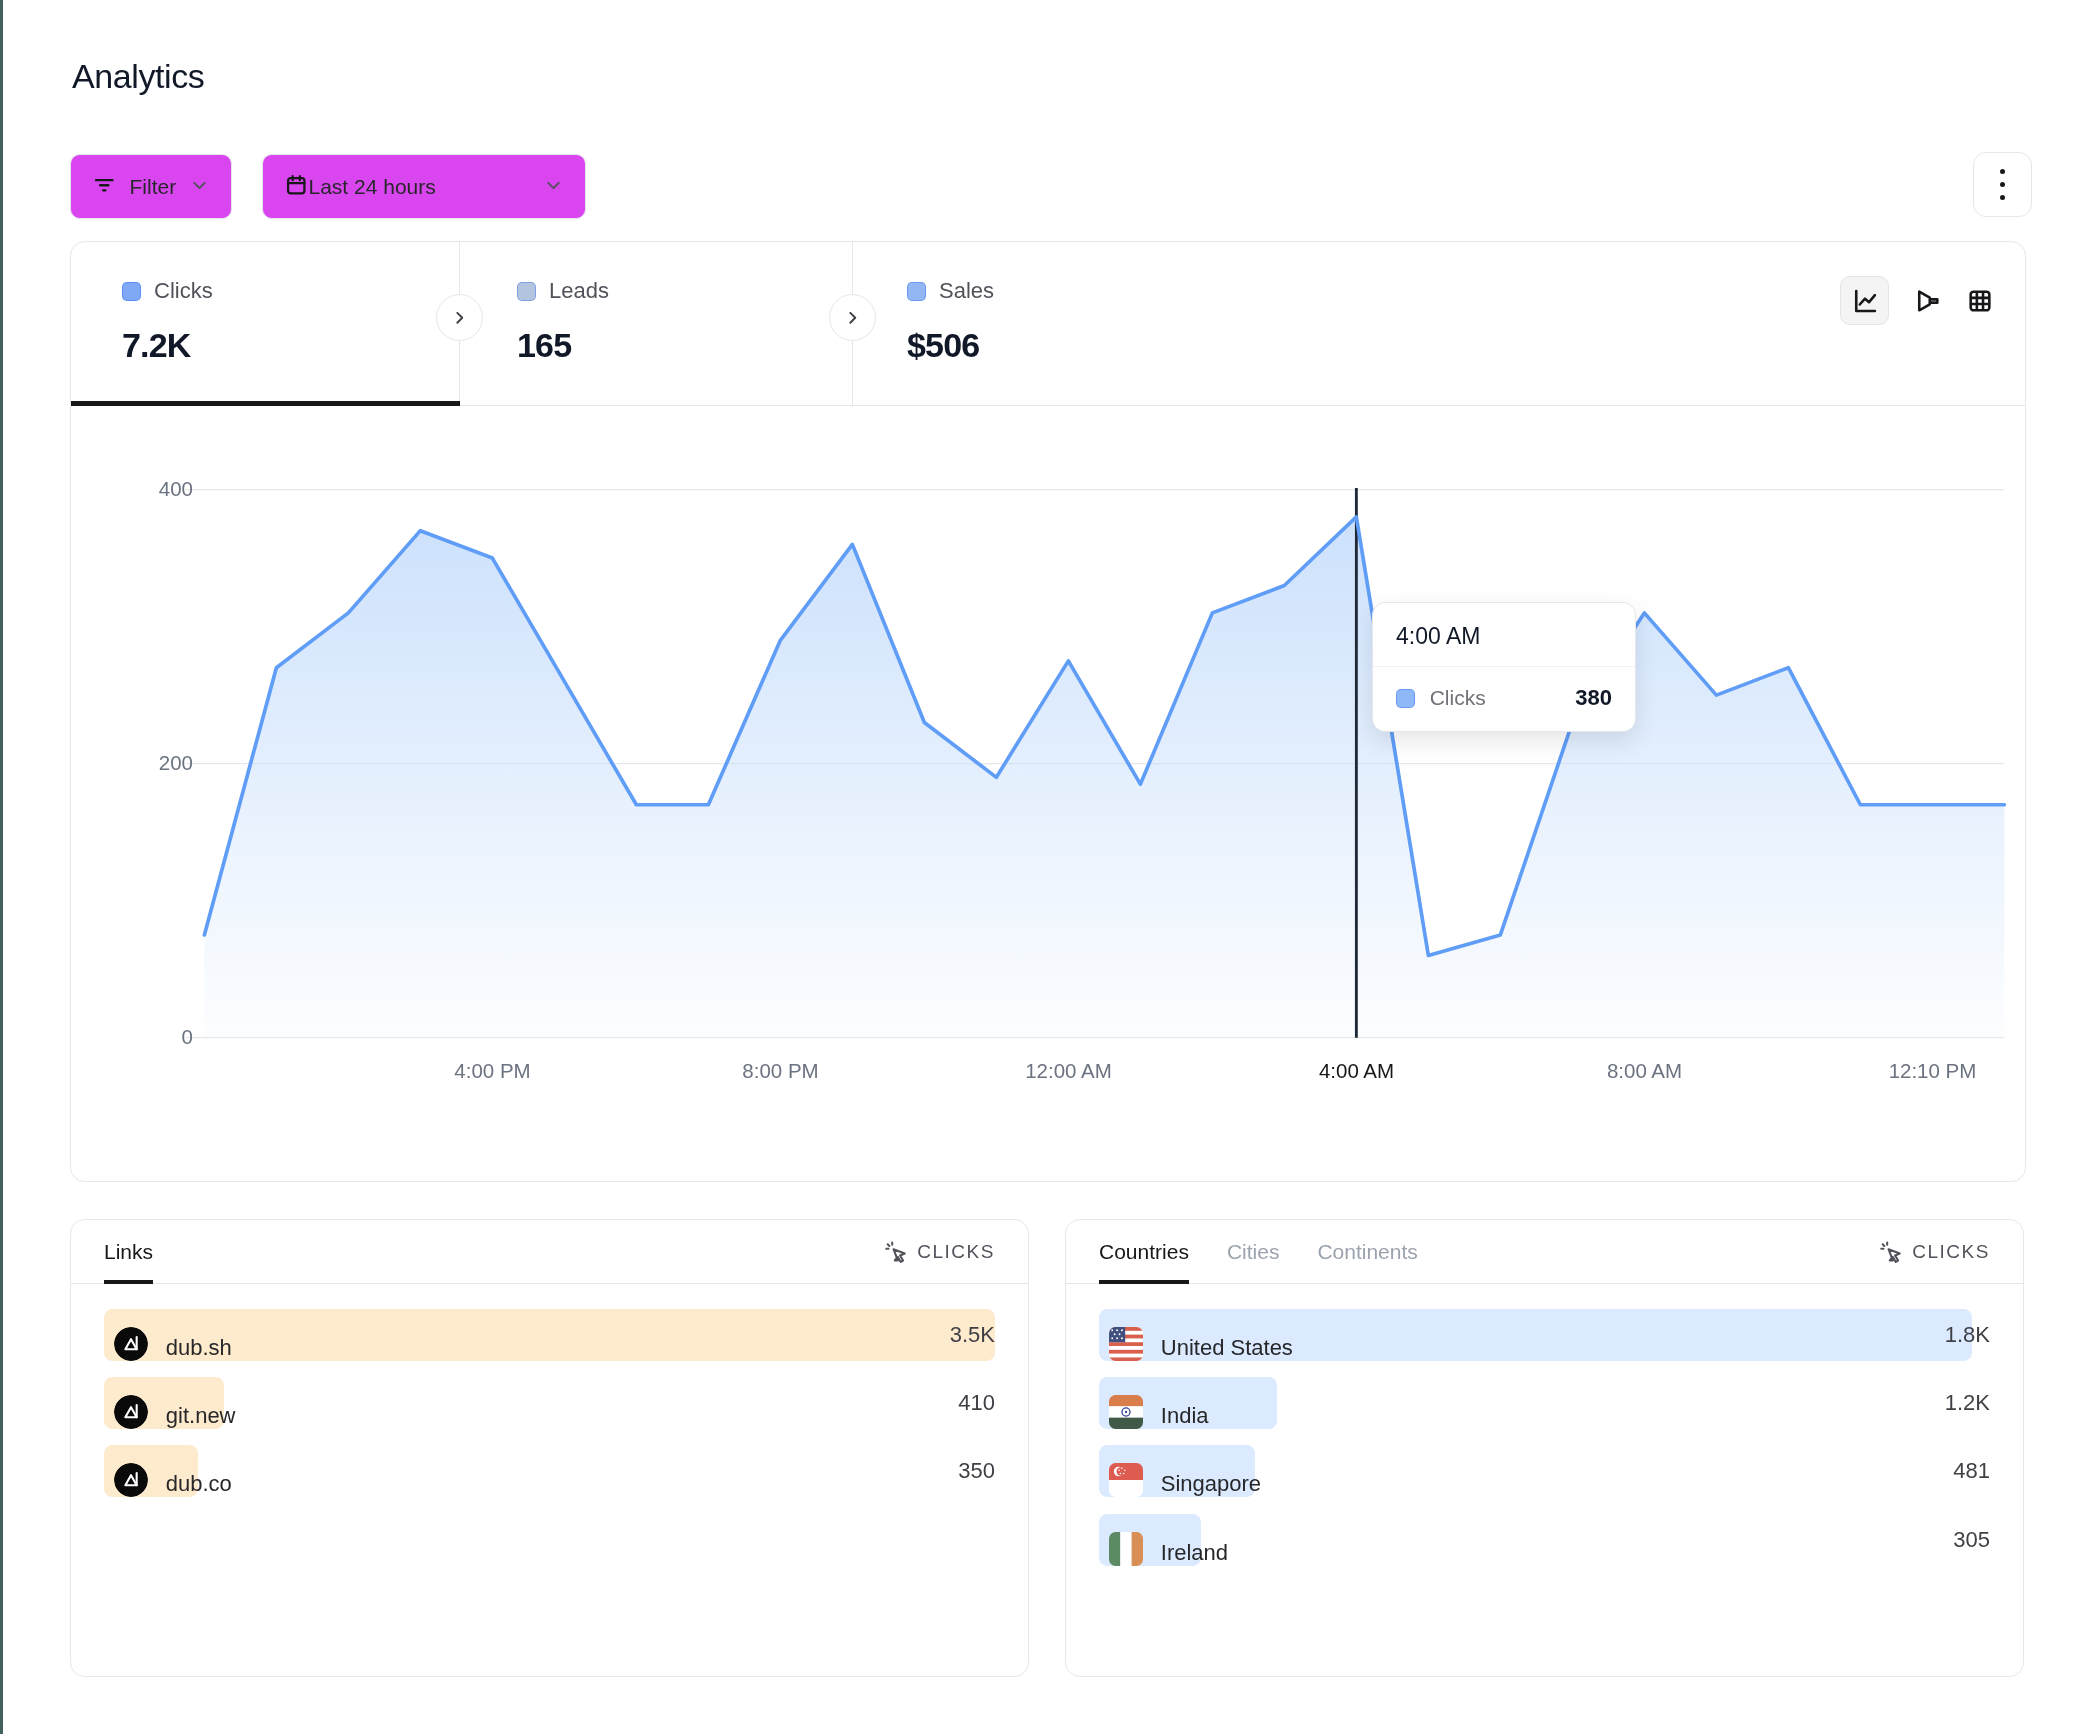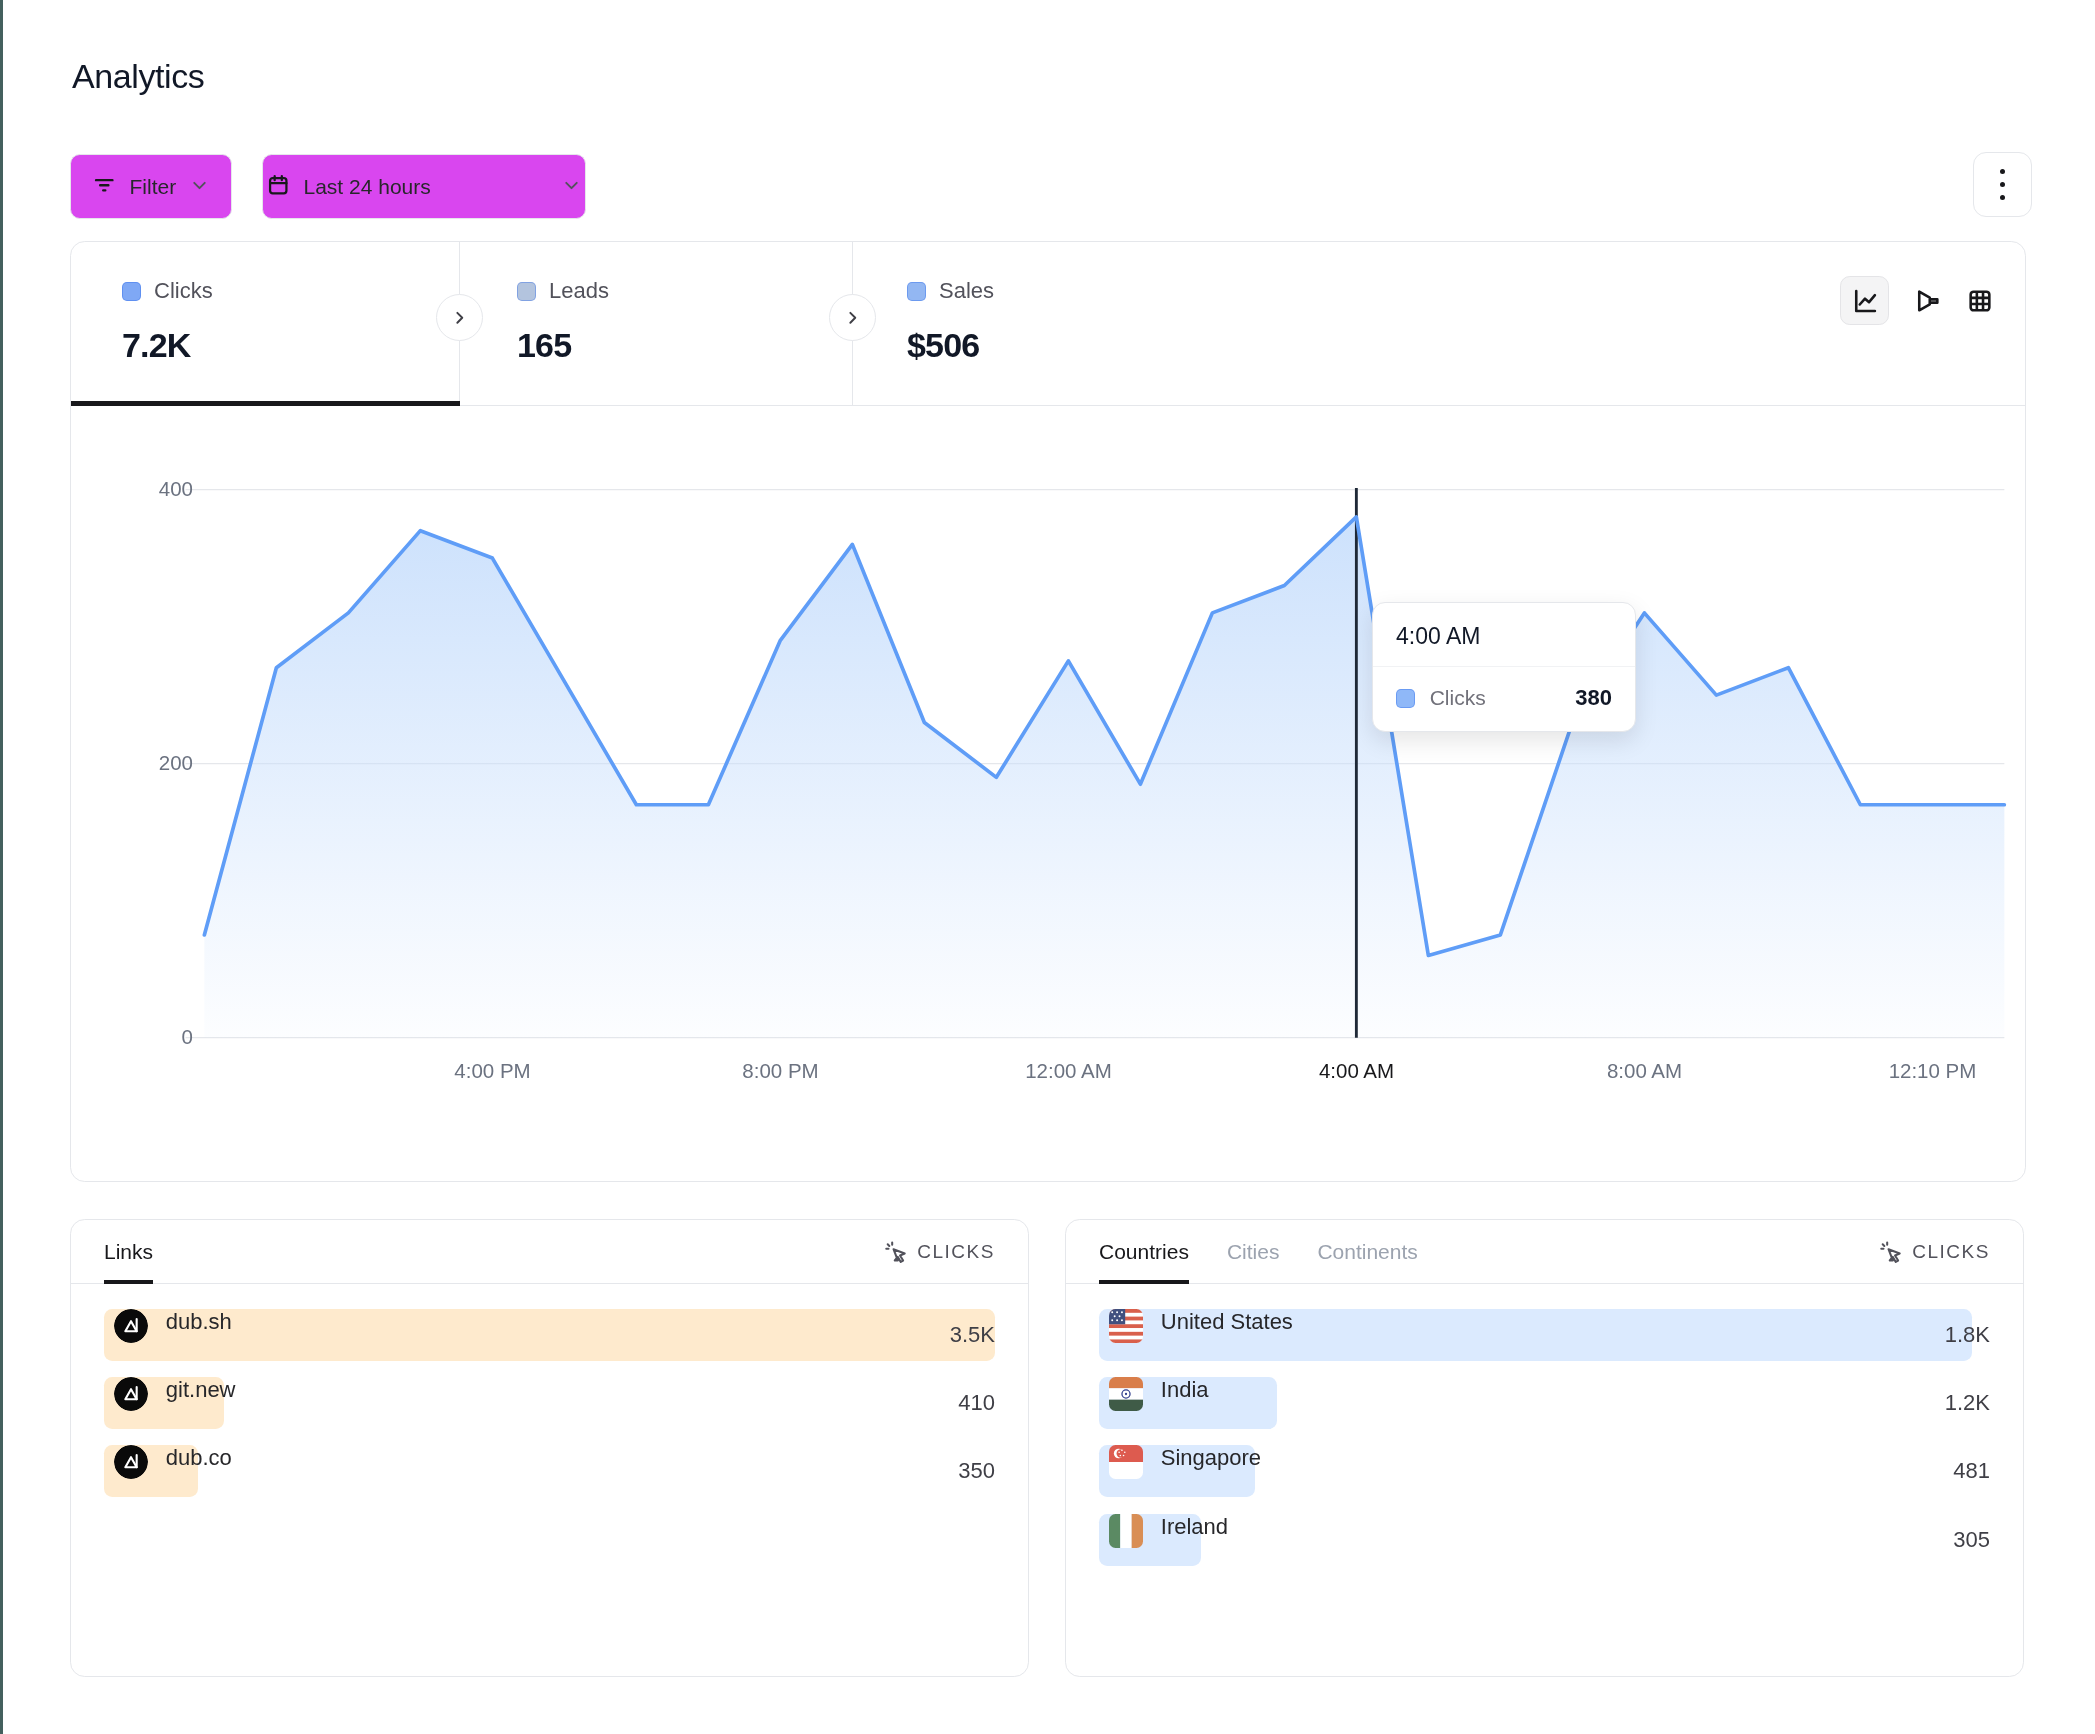--- a/index.html
+++ b/index.html
@@ -4,21 +4,21 @@
 <style>
   *{box-sizing:border-box}
   html,body{margin:0;padding:0}
   body{width:2096px;height:1735px;background:#ffffff;font-family:"Liberation Sans",sans-serif;position:relative;color:#18181b;-webkit-font-smoothing:antialiased}
   #edge{position:absolute;left:0;top:0;width:3.3px;height:1735px;background:#44605e}
 
   
   #page-title{position:absolute;left:72px;top:57px;font-size:34px;font-weight:400;color:#111827;letter-spacing:-0.4px}
   .btn{display:flex;align-items:center;background:#d946ef;border:1.2px solid #e5e7eb;border-radius:9.8px;cursor:pointer}
   #filter-btn{position:absolute;left:70px;top:154px;height:65px;padding:0 21px;gap:13px}
-  #date-btn{position:absolute;left:262px;top:154px;width:324px;height:65px;padding:0 3px;gap:13px}
+  #date-btn{position:absolute;left:262px;top:154px;width:324px;height:65px;padding:0 21px;}
   .btn-label{font-size:21px;color:#27272a}
   #date-btn .btn-label{flex:1}
   #menu-btn{position:absolute;left:1973px;top:152px;width:59px;height:65px;border:1.2px solid #e5e7eb;border-radius:13px;display:flex;align-items:center;justify-content:center;flex-direction:column;gap:7.4px;background:#fff;cursor:pointer}
   .dot{width:5.7px;height:5.7px;border-radius:50%;background:#18181b}
 
   
   #main-card{position:absolute;left:70px;top:241px;width:1956px;height:941px;border:1.2px solid #e5e7eb;border-radius:14.7px;background:#fff}
   #stats-row{position:relative;height:164px;border-bottom:1.2px solid #e5e7eb;display:flex}
   .stat{padding:36px 0 0 51px;position:relative;cursor:pointer}
   #stat-clicks{width:389px;border-right:1.2px solid #e5e7eb}
@@ -57,21 +57,21 @@
   #countries-panel{left:1065px}
   .panel-header{height:64px;display:flex;align-items:center;justify-content:space-between;padding:0 33px;border-bottom:1.2px solid #e5e7eb;position:relative}
   .tabs{display:flex;gap:38px;height:100%;align-items:center}
   .ptab{font-size:21px;color:#9ca3af;position:relative;height:100%;display:flex;align-items:center;cursor:pointer}
   .ptab.active{color:#18181b;font-weight:500}
   .ptab.active::after{content:"";position:absolute;left:0;bottom:-1.2px;height:4.1px;width:100%;background:#18181b}
   .metric{display:flex;align-items:center;gap:9.8px;font-size:19px;color:#52525b;letter-spacing:.08em;font-weight:500}
   .rows{padding:24.5px 33px 0}
   .row{position:relative;height:52px;margin-bottom:16.4px;cursor:pointer}
   .bar{position:absolute;left:0;top:0;height:52px;border-radius:8.2px}
-  .row-content{position:relative;display:flex;align-items:flex-start;height:52px;padding-left:9.8px;z-index:2}
+  .row-content{position:relative;display:flex;align-items:flex-end;height:52px;padding-left:9.8px;z-index:2}
   .row-label{margin-left:18px;font-size:22px;color:#27272a}
   .row-value{position:absolute;right:0;top:0;height:52px;display:flex;align-items:center;font-size:22px;color:#3f3f46;z-index:2}
   .avatar{width:34px;height:34px;border-radius:50%;flex:0 0 34px}
   .flag{width:34px;height:34px;border-radius:6.5px;overflow:hidden;flex:0 0 34px}
 </style>
 </head>
 <body>
 
 <div id="edge"></div>
 

